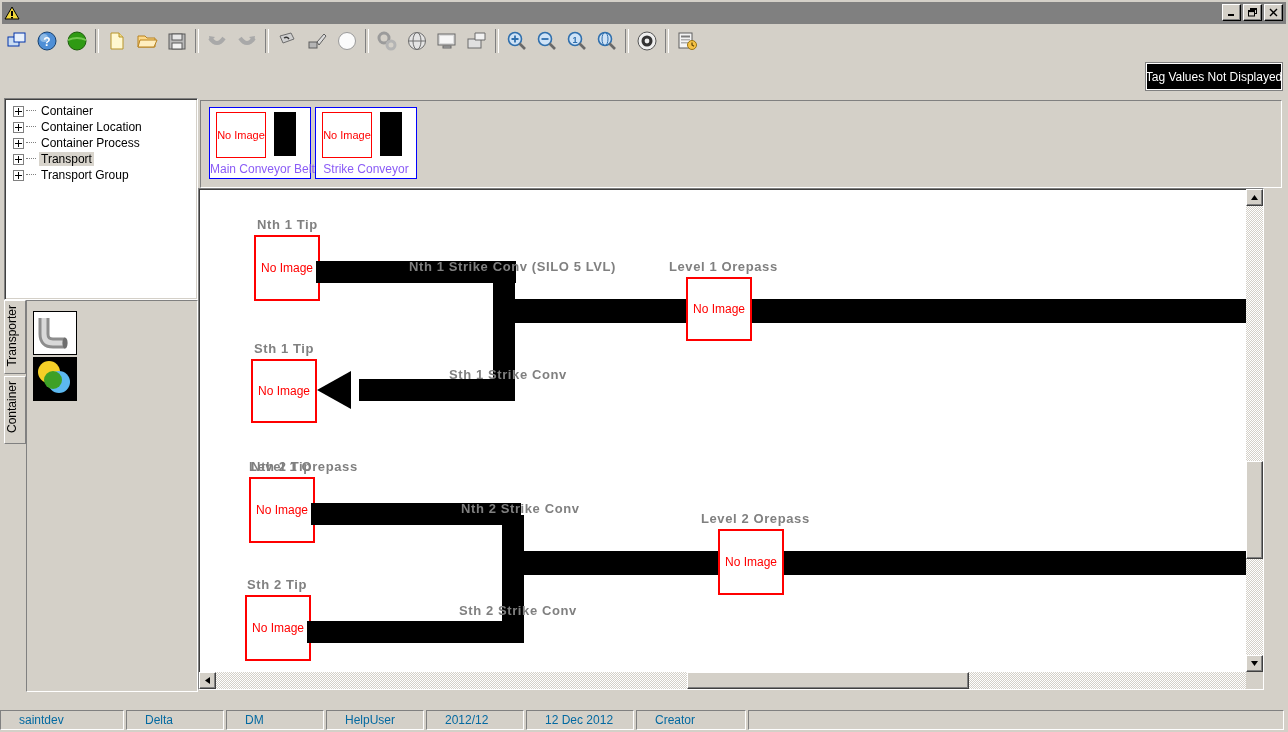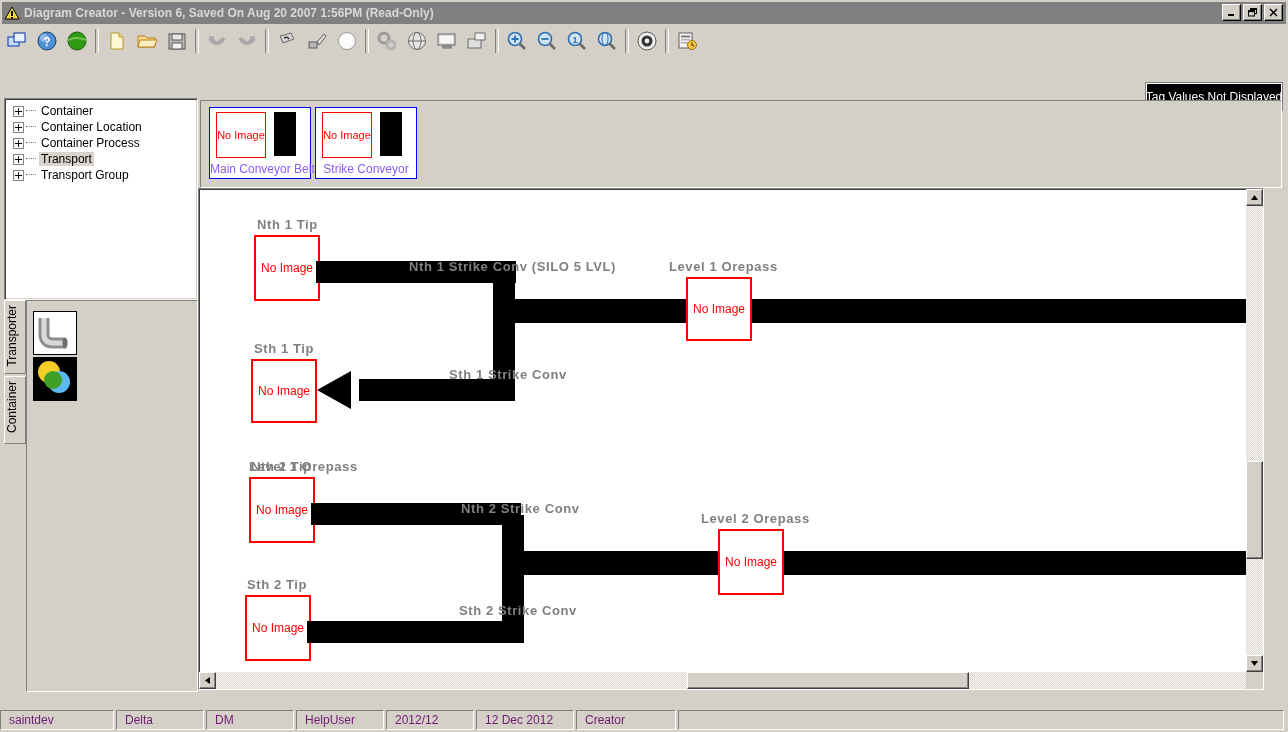--- a/index.html
+++ b/index.html
@@ -57,21 +57,21 @@
   .combo .arrow{
     position:absolute;right:2px;top:2px;width:16px;height:16px;background:#d4d0c8;
     border-top:1px solid #fff;border-left:1px solid #fff;
     border-right:1px solid #404040;border-bottom:1px solid #404040;
     display:flex;align-items:center;justify-content:center;
   }
   .tagbox{
     position:absolute;right:6px;top:63px;width:134px;height:25px;background:#000;
     border:1px solid #fff;box-shadow:0 0 0 1px #808080;
     display:flex;align-items:center;justify-content:center;
-    color:#fff;font-size:12px;white-space:nowrap;margin-top:20px;
+    color:#fff;font-size:12px;white-space:nowrap;
   }
 
   
   .sunken{
     border-top:1px solid #808080;border-left:1px solid #808080;
     border-right:1px solid #fff;border-bottom:1px solid #fff;
     box-shadow:inset 1px 1px 0 #404040, inset -1px -1px 0 #d4d0c8;
     background:#fff;
   }
 
@@ -171,38 +171,37 @@
   }
   .sb-corner{position:absolute;right:0;bottom:0;width:17px;height:17px;background:#d4d0c8;}
 
   
   .status{position:absolute;left:0;bottom:0;width:1288px;height:24px;background:#d4d0c8;
           display:flex;align-items:center;padding-top:2px;}
   .st-cell{
     height:18px;margin-right:2px;background:#d4d0c8;
     border-top:1px solid #808080;border-left:1px solid #808080;
     border-right:1px solid #fff;border-bottom:1px solid #fff;
-    display:flex;align-items:center;padding-left:8px;font-size:12px;color:#701a75;
+    display:flex;align-items:center;padding-left:18px;font-size:12px;color:#0369a1;
     white-space:nowrap;overflow:hidden;
   }
 </style>
 </head>
 <body>
 
 <div class="app">
 
   <div class="titlebar">
     <div class="title-icon">
       <svg width="16" height="16" viewBox="0 0 16 16">
         <polygon points="8,2 15,14 1,14" fill="#f2d83b" stroke="#000" stroke-width="1"></polygon>
         <rect x="7" y="6" width="2" height="5" fill="#000"></rect>
         <rect x="7" y="12" width="2" height="1.5" fill="#000"></rect>
       </svg>
     </div>
-    <div class="title-text">Diagram Creator - Version 6, Saved On Aug 20 2007  1:56PM (Read-Only)</div>
     <div class="title-btns">
       <div class="tbtn">
         <svg width="9" height="9" viewBox="0 0 9 9">
             <rect x="1" y="6" width="6" height="2" fill="#000"></rect>
           </svg>
       </div>
       <div class="tbtn">
         <svg width="10" height="9" viewBox="0 0 10 9">
           <rect x="2.5" y="0.5" width="6" height="5" fill="none" stroke="#000"></rect>
           <rect x="2.5" y="0.5" width="6" height="1.6" fill="#000"></rect>

